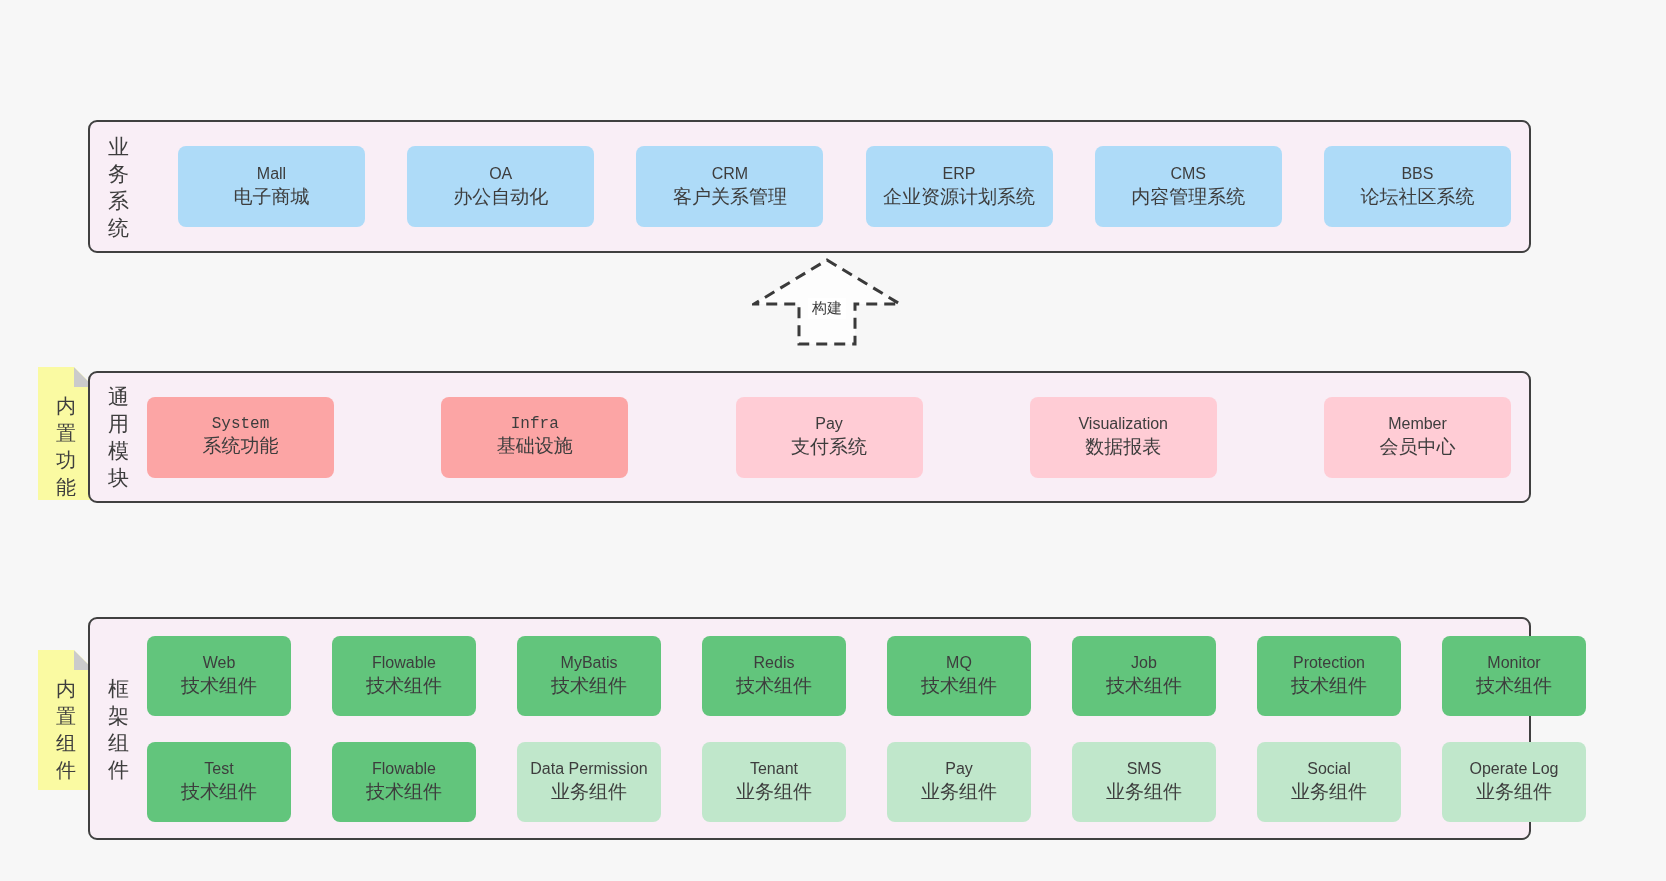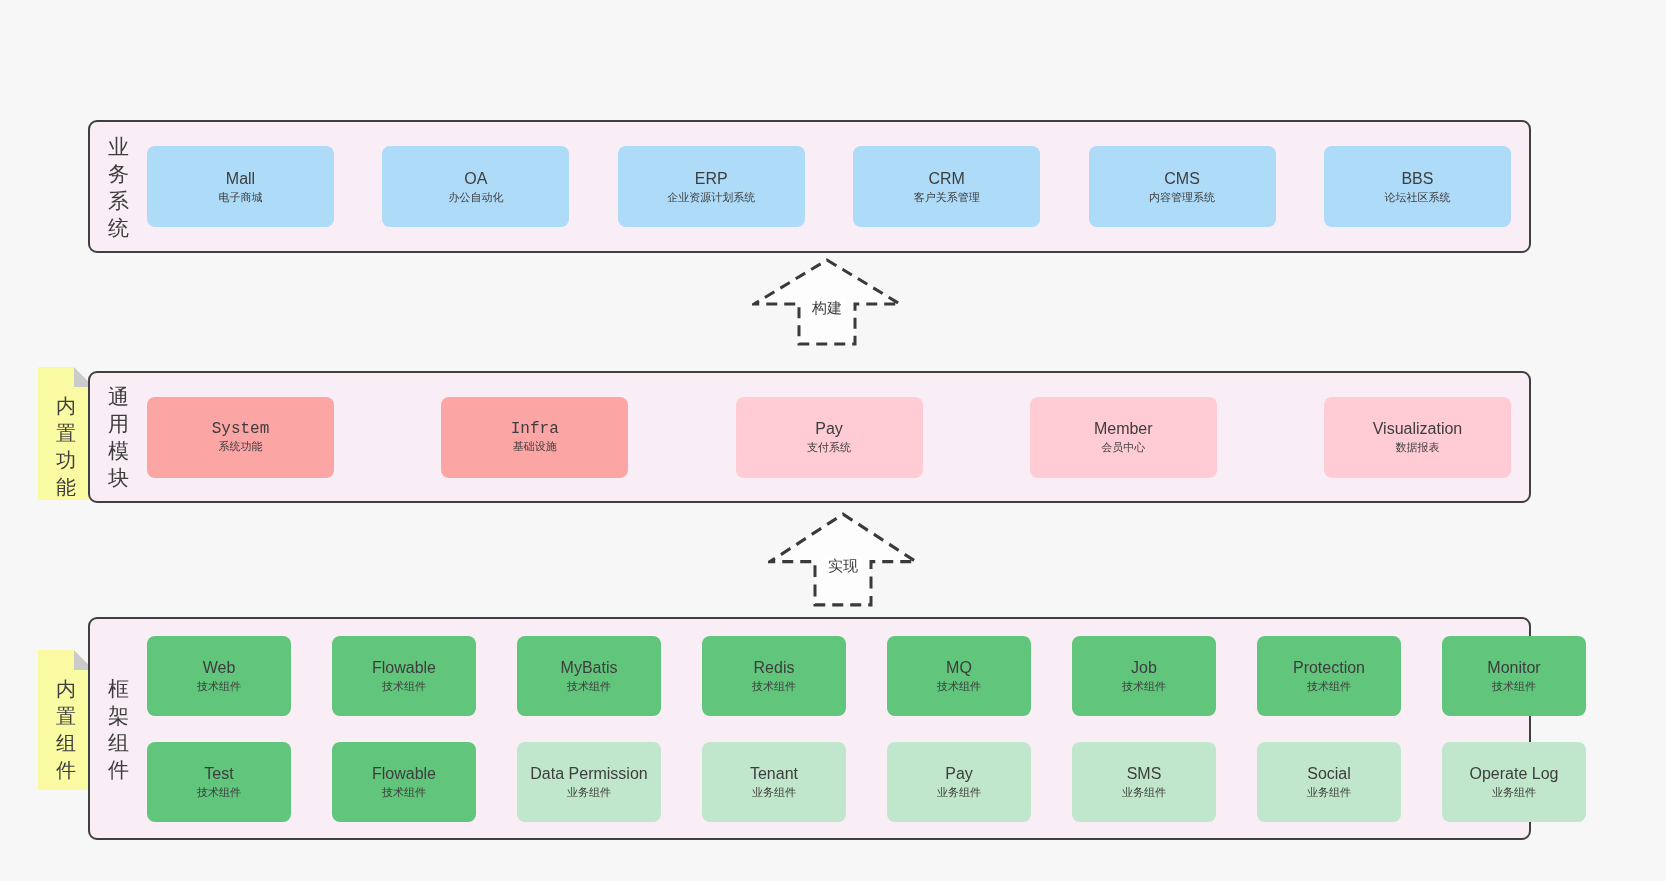--- a/index.html
+++ b/index.html
@@ -5,41 +5,41 @@
   html,body{margin:0;padding:0;}
   body{font-family:"Liberation Sans",sans-serif;color:#3d3d3d;}
   .canvas{position:relative;width:1666px;height:881px;background:#f7f7f7;overflow:hidden;}
 
   
   .band{
     position:absolute;left:88px;width:1443px;box-sizing:border-box;
     background:#f9eef6;border:2px solid #404040;border-radius:9px;
     display:flex;z-index:2;
   }
-  #band-business{top:120px;height:133px;}
+  #band-business{top:120px;height:133px;gap:31px;}
   #band-modules{top:371px;height:132px;}
   #band-components{top:617px;height:223px;}
 
   .band-label{width:57px;flex:none;display:flex;align-items:center;justify-content:center;}
   .vtext{display:inline-block;width:24px;font-size:21px;line-height:27px;text-align:center;word-break:break-all;}
 
   .band-body{flex:1;display:flex;align-items:center;justify-content:space-between;padding-right:18px;}
   .band-body-col{flex:1;display:flex;flex-direction:column;justify-content:center;gap:26px;padding-right:18px;}
   .comp-row{display:flex;justify-content:space-between;gap:41px;}
 
   
   .box{
     box-sizing:border-box;border-radius:8px;
     display:flex;flex-direction:column;align-items:center;justify-content:center;
     text-align:center;padding:2px 8px;
   }
   .box-lg{width:187px;height:81px;}
   .box-sm{width:144px;height:80px;}
   .box .t{font-size:16px;line-height:1.3;}
-  .box .s{font-size:11px;line-height:1.3;text-align:right;}
+  .box .s{font-size:19px;line-height:1.3;text-align:right;}
   .c-blue{background:#aedbf8;}
   .c-red{background:#fca5a5;font-family:Liberation Mono, monospace;}
   .c-pink{background:#ffccd5;}
   .c-gdark{background:#62c57c;}
   .c-glight{background:#c0e7cb;}
 
   
   .sticky{
     position:absolute;width:56px;background:#fafaa2;z-index:1;
     clip-path:polygon(0 0, calc(100% - 20px) 0, 100% 20px, 100% 100%, 0 100%);
@@ -74,26 +74,26 @@
     <div class="band-body">
       <div class="box box-lg c-blue">
         <span class="t">Mall</span>
         <span class="s">电子商城</span>
       </div>
       <div class="box box-lg c-blue">
         <span class="t">OA</span>
         <span class="s">办公自动化</span>
       </div>
       <div class="box box-lg c-blue">
+        <span class="t">CRM</span>
+        <span class="s">客户关系管理</span>
+      </div>
+      <div class="box box-lg c-blue">
         <span class="t">ERP</span>
         <span class="s">企业资源计划系统</span>
-      </div>
-      <div class="box box-lg c-blue">
-        <span class="t">CRM</span>
-        <span class="s">客户关系管理</span>
       </div>
       <div class="box box-lg c-blue">
         <span class="t">CMS</span>
         <span class="s">内容管理系统</span>
       </div>
       <div class="box box-lg c-blue">
         <span class="t">BBS</span>
         <span class="s">论坛社区系统</span>
       </div>
     </div>
@@ -121,36 +121,30 @@
       </div>
       <div class="box box-lg c-red">
         <span class="t">Infra</span>
         <span class="s">基础设施</span>
       </div>
       <div class="box box-lg c-pink">
         <span class="t">Pay</span>
         <span class="s">支付系统</span>
       </div>
       <div class="box box-lg c-pink">
+        <span class="t">Visualization</span>
+        <span class="s">数据报表</span>
+      </div>
+      <div class="box box-lg c-pink">
         <span class="t">Member</span>
         <span class="s">会员中心</span>
       </div>
-      <div class="box box-lg c-pink">
-        <span class="t">Visualization</span>
-        <span class="s">数据报表</span>
-      </div>
     </div>
   </section>
 
-  <div class="arrow" id="arrow-implement">
-    <svg viewBox="0 0 150 88" preserveAspectRatio="none">
-      <polygon points="75,2 148,46 103,46 103,86 47,86 47,46 2,46" fill="#fdfdfd" stroke="#3a3a3a" stroke-width="3" stroke-dasharray="11 7"></polygon>
-    </svg>
-    <span class="arrow-label">实现</span>
-  </div>
 
   <div class="sticky" id="sticky-components">
     <span class="fold"></span>
     <span class="vtext">内置组件</span>
   </div>
   <section class="band" id="band-components">
     <div class="band-label">
       <span class="vtext">框架组件</span>
     </div>
     <div class="band-body-col">

